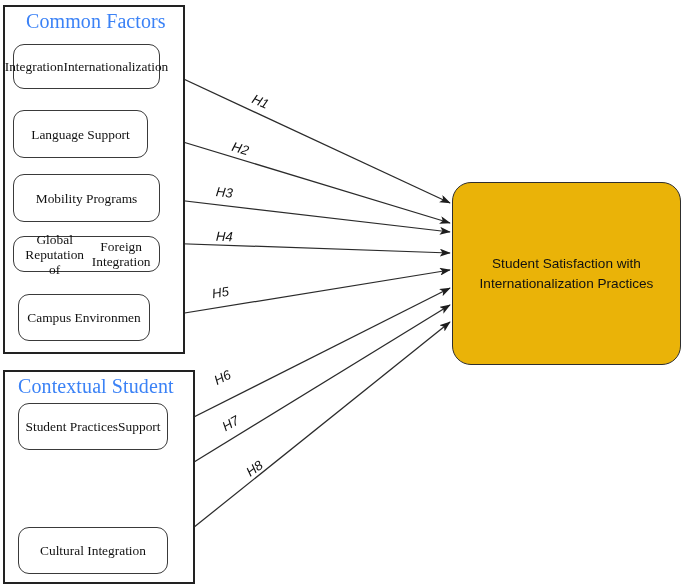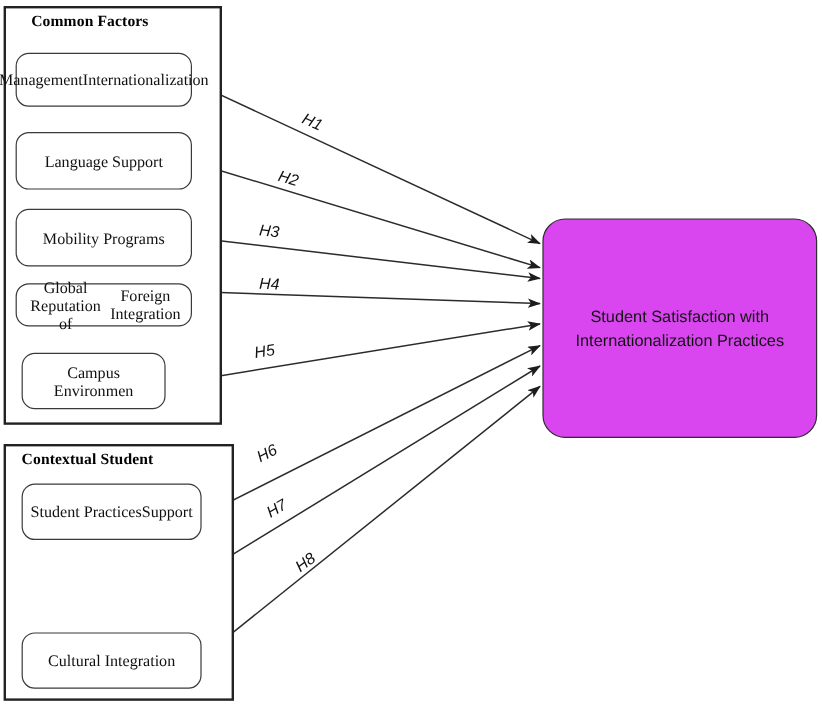--- a/index.html
+++ b/index.html
@@ -13,26 +13,26 @@
 
   
   .panel{
     position:absolute;
     border:2.2px solid #222222;
     background:#ffffff;
     box-sizing:border-box;
   }
   .panel-title{
     position:absolute;
-    font-weight:700;
-    font-size:13px;
+    font-weight:400;
+    font-size:20px;
     letter-spacing:.1px;
     white-space:nowrap;
     font-family:"Liberation Serif","DejaVu Serif",serif;
-    color:#000000;
+    color:#3b82f6;
   }
 
   
   .node{
     position:absolute;
     border:1.6px solid #3a3a3a;
     border-radius:11px;
     background:#ffffff;
     box-sizing:border-box;
     display:flex;align-items:center;justify-content:center;
@@ -43,21 +43,21 @@
     font-family:"Liberation Serif","DejaVu Serif",serif;
     color:#111111;
   }
   .node span{display:block;}
 
   
   .outcome{
     position:absolute;
     border:1.7px solid #2e2e2e;
     border-radius:19px;
-    background:#d946ef;
+    background:#eab308;
     box-sizing:border-box;
     display:flex;align-items:center;justify-content:center;
     text-align:center;
     font-family:"Liberation Sans","DejaVu Sans",sans-serif;
     font-size:13.6px;
     line-height:1.42;
     color:#111111;
   }
 
   
@@ -94,40 +94,40 @@
     <line x1="160" y1="317" x2="450" y2="270" marker-end="url(#ah)"></line>
     <line x1="168" y1="430" x2="450" y2="288" marker-end="url(#ah)"></line>
     <line x1="168" y1="478" x2="450" y2="305" marker-end="url(#ah)"></line>
     <line x1="168" y1="548" x2="450" y2="322" marker-end="url(#ah)"></line>
   </svg>
 
   <div class="panel" style="left:3px;top:5px;width:182px;height:349px;"></div>
   <div class="panel-title" style="left:26px;top:10px;">Common Factors</div>
 
   <div class="node" style="left:13px;top:44px;width:147px;height:45px;">
-    <span>Management</span>
+    <span>Integration</span>
       <br>
     <span>Internationalization</span>
   </div>
 
-  <div class="node" style="left:13px;top:110px;width:147px;height:48px;">
+  <div class="node" style="left:13px;top:110px;width:135px;height:48px;">
     <span>Language Support</span>
   </div>
 
   <div class="node" style="left:13px;top:174px;width:147px;height:48px;">
     <span>Mobility Programs</span>
   </div>
 
   <div class="node" style="left:13px;top:236px;width:147px;height:36px;">
     <span>Global Reputation of</span>
       <br>
     <span>Foreign Integration</span>
   </div>
 
-  <div class="node" style="left:18px;top:294px;width:120px;height:47px;text-align:center;">
+  <div class="node" style="left:18px;top:294px;width:132px;height:47px;text-align:center;">
     <span>Campus Environmen</span>
   </div>
 
   <div class="panel" style="left:3px;top:370px;width:192px;height:214px;"></div>
   <div class="panel-title" style="left:18px;top:375px;">Contextual Student</div>
 
   <div class="node" style="left:18px;top:403px;width:150px;height:47px;">
     <span>Student Practices</span>
       <br>
     <span>Support</span>

